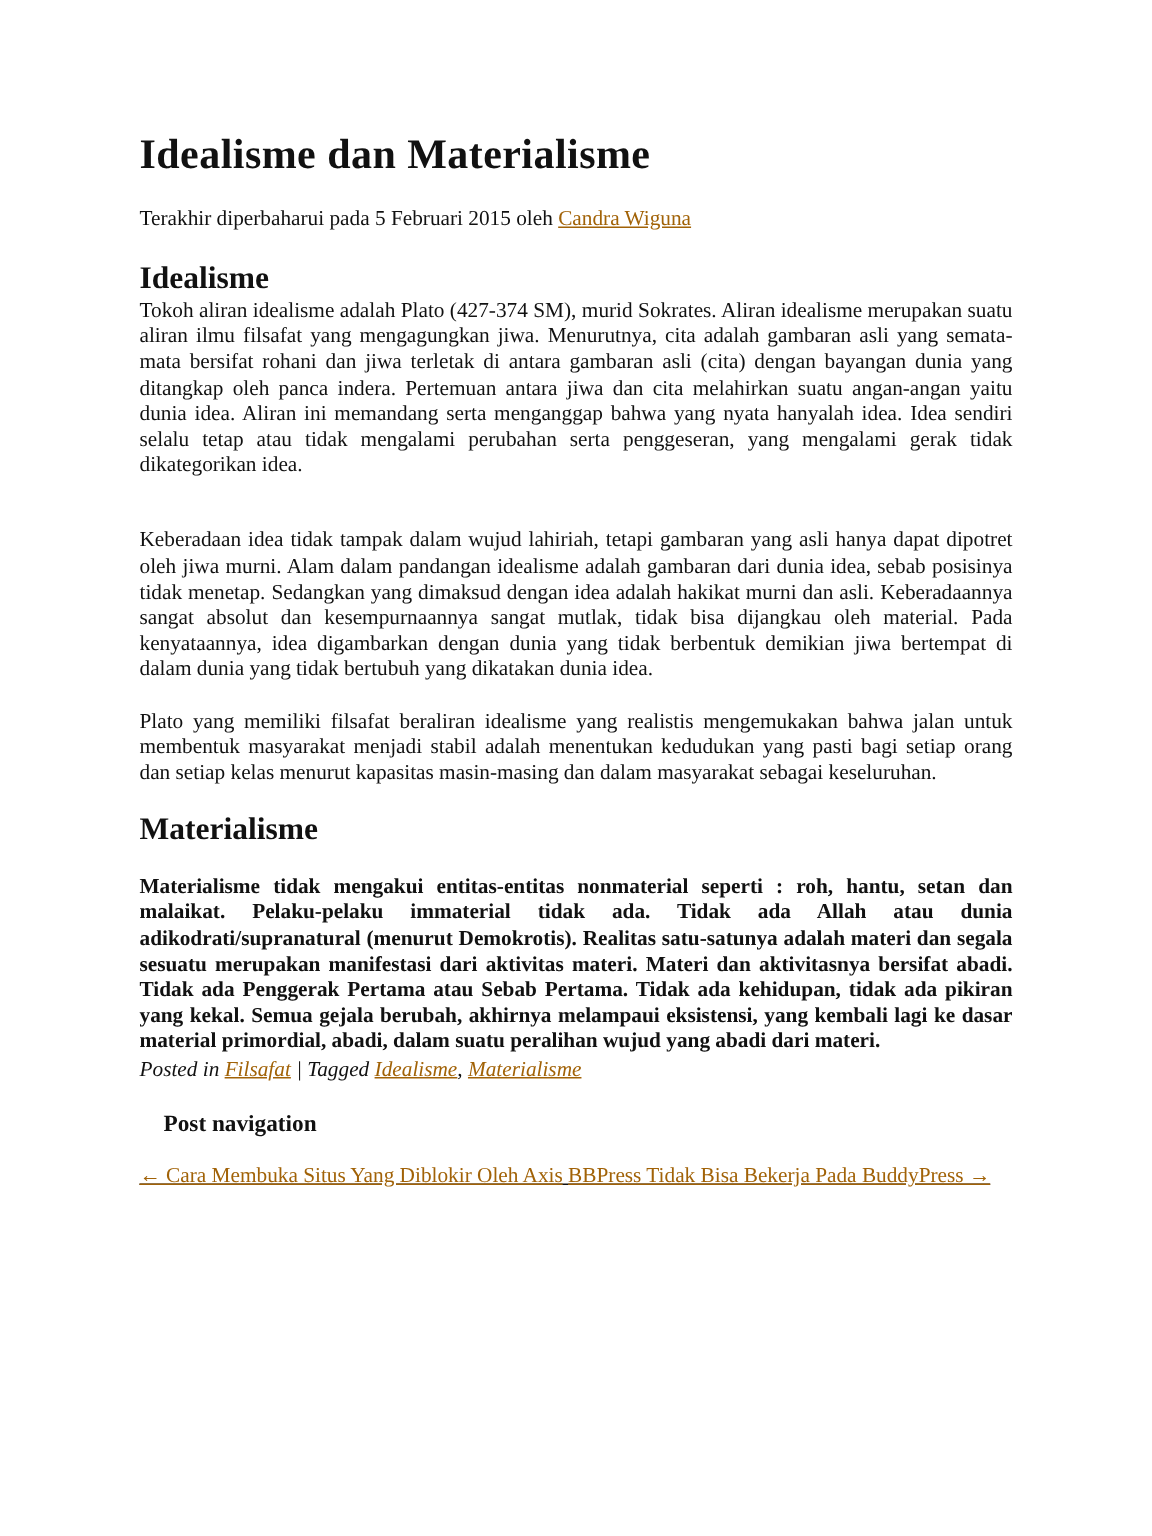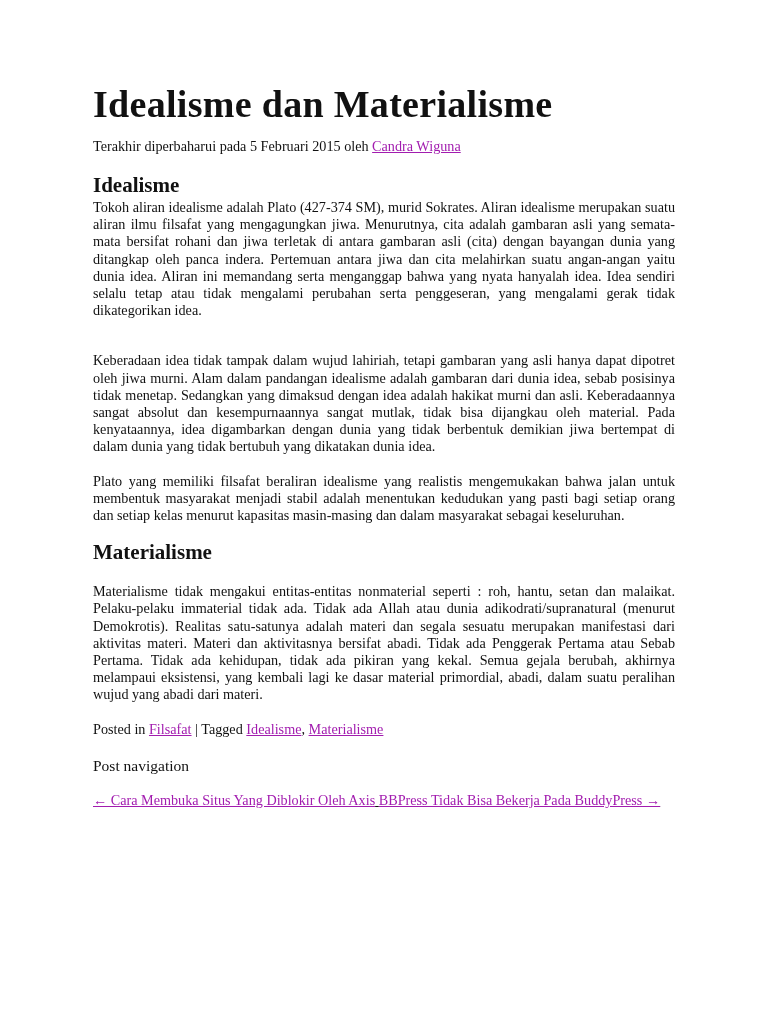--- a/index.html
+++ b/index.html
@@ -7,39 +7,39 @@
     width: 768px; height: 1024px; overflow: hidden;
     font-family: "Liberation Serif", "DejaVu Serif", serif;
     color: #111111;
   }
   .page { position: relative; width: 768px; height: 1024px; }
   .content {
     position: absolute; left: 93px; top: 84px; width: 582px;
     font-size: 14.2px; line-height: 17.2px;
   }
   h1 {
-    font-size: 38px; font-weight: bold; margin: 0; line-height: 40px;
+    font-size: 28px; font-weight: bold; margin: 0; line-height: 40px;
     letter-spacing: 0.3px;
   }
   .meta { margin-top: 14px; line-height: 17px; }
   h2 {
     font-size: 21px; font-weight: bold; margin: 0; line-height: 28px;
   }
   h2.idealisme { margin-top: 16px; }
   h2.materialisme { margin-top: 14px; }
   p { margin: 0; text-align: justify; }
   .p1 { }
   .p2 { margin-top: 33px; }
   .p3 { margin-top: 17px; }
   .p4 { margin-top: 12px; }
-  .p5 { margin-top: 17px; }
-  .footer-meta { margin-top: 17px; }
-  h3 { font-size: 15.5px; font-weight: normal; margin: 0; margin-top: 18px; line-height: 20px; }
+  .p5 { margin-top: 17px; font-weight: bold; }
+  .footer-meta { margin-top: 1px; font-style: italic; }
+  h3 { font-size: 15.5px; font-weight: bold; margin: 16px; margin-top: 18px; line-height: 20px; }
   .postnav { margin-top: 16px; line-height: 17px; text-decoration: underline; }
-  a { color: #a21caf; text-decoration: underline; }
+  a { color: #a16207; text-decoration: underline; }
 </style>
 </head>
 <body>
 
 <div class="page">
   <div class="content">
     <h1>Idealisme dan Materialisme</h1>
 
     <div class="meta">
       <span>Terakhir diperbaharui pada 5 Februari 2015 oleh </span><a href="#">Candra Wiguna</a>

